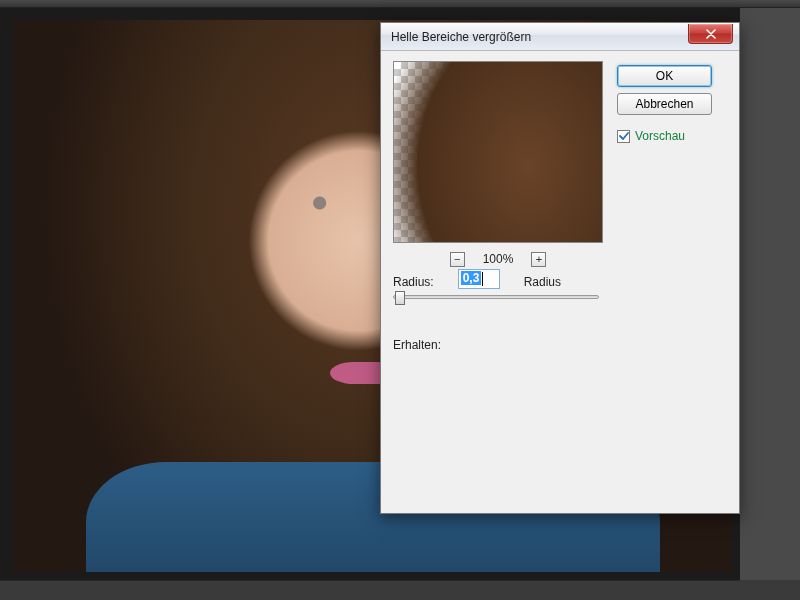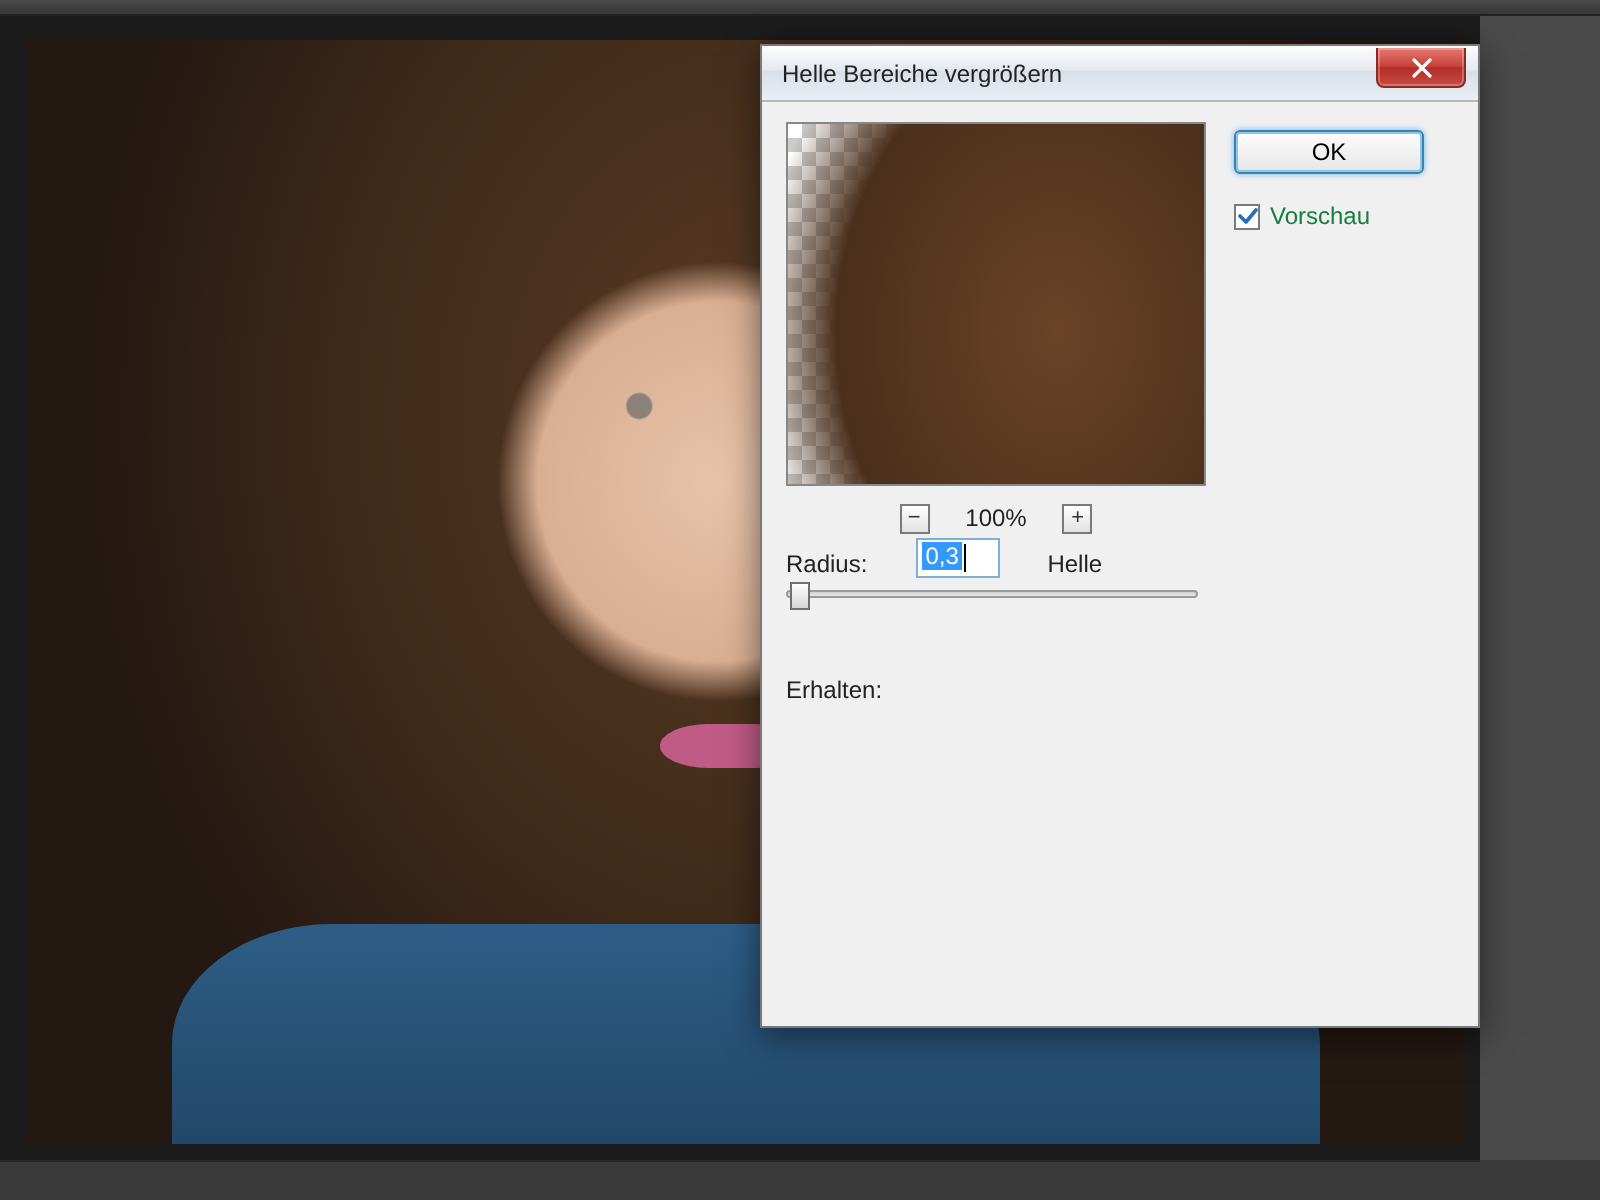--- a/index.html
+++ b/index.html
@@ -126,21 +126,21 @@
     display:flex; align-items:flex-end; gap:24px; 
     color:#222;
   }
   .radius-input {
     width:42px; height:20px;
     border:1px solid #7eb0d6;
     background:#fff;
     padding:1px 2px;
     font: inherit;
   }
-  .radius-input .sel { background:#3399ff; color:#fff; padding:0 2px; }
+  .radius-input .sel { background:#3399ff; color:#fff; padding:0 2px;font-weight:bold; }
   .caret { display:inline-block; width:1px; height:14px; background:#000; vertical-align:middle; margin-left:1px;}
 
   .slider-wrap { margin-top:6px; width:206px; }
   .slider-track {
     height:4px; background:linear-gradient(#cfcfcf,#e9e9e9);
     border:1px solid #9a9a9a; border-radius:2px; position:relative;
   }
   .slider-thumb {
     position:absolute; top:-5px; left:0;
     width:10px; height:14px;
@@ -219,37 +219,40 @@
         <div class="sq-btn">
           <span>+</span>
         </div>
       </div>
 
       <div class="radius-row">
         <span>Radius:</span>
         <div class="radius-input">
           <span class="sel">0,3</span><span class="caret"></span>
         </div>
-        <span>Helle</span>
+        <span>Radius</span>
       </div>
 
       <div class="slider-wrap">
         <div class="slider-track">
           <div class="slider-thumb" style="left:3%;"></div>
         </div>
       </div>
 
       <div class="pres-row">
         <span>Erhalten:</span>
       </div>
     </div>
 
     <div class="right-col">
       <div class="win-btn default">
         <span>OK</span>
+      </div>
+      <div class="win-btn">
+        <span>Abbrechen</span>
       </div>
       <div class="chk-row">
         <div class="chk">
           <svg viewBox="0 0 10 10">
               <path d="M1 5 L4 8 L9 2" stroke="#2a6fb5" stroke-width="1.8" fill="none" stroke-linecap="round" stroke-linejoin="round"></path>
             </svg>
         </div>
         <span>Vorschau</span>
       </div>
     </div>

